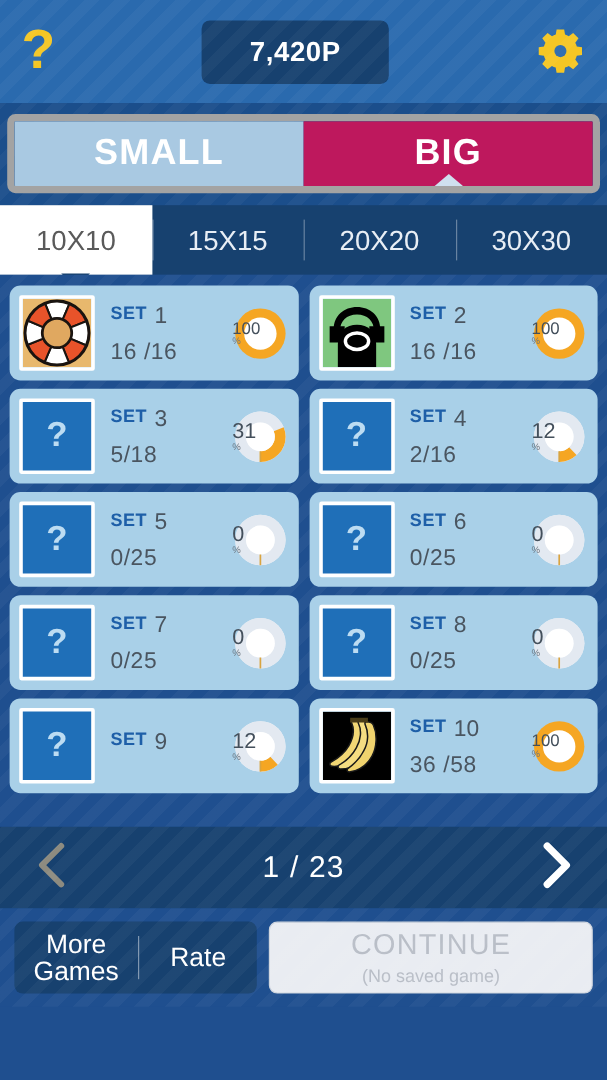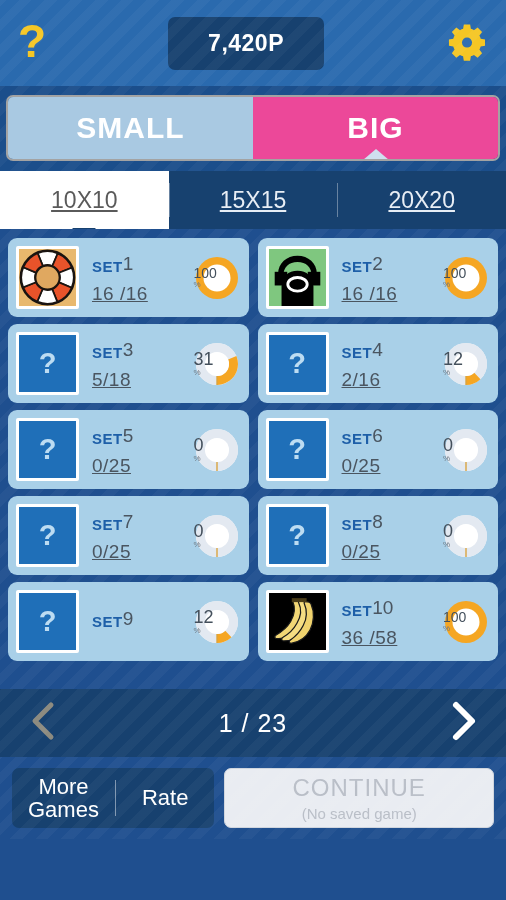--- a/index.html
+++ b/index.html
@@ -59,35 +59,35 @@
 
   
   .seg-wrap {
     position: relative;
     background: #1b4e8b;
     padding: 9px 6px 10px 6px;
   }
   .seg {
     position: relative;
     display: flex;
-    border: 2px solid #a3a3a3;
+    border: 6px solid #a3a3a3;
     border-radius: 7px;
     overflow: hidden;
     height: 66px;
     text-align: right;
   }
   .seg-btn {
     flex: 1;
     display: flex; align-items: center; justify-content: center;
     font-size: 30px; font-weight: bold; letter-spacing: 1px;
     cursor: pointer; user-select: none;
     position: relative;
   }
   .seg-btn.inactive { background: #a9c9e2; color: #ffffff; }
-  .seg-btn.active   { background: #ec4899; color: #ffffff; }
+  .seg-btn.active   { background: #be185d; color: #ffffff; }
   .seg-btn.active::after{
     content:""; position:absolute; bottom:-1px; left:50%;
     transform:translateX(-50%);
     border-left:13px solid transparent; border-right:13px solid transparent;
     border-bottom:11px solid #cfe0ef;
   }
 
   
   .tabs {
     position: relative;
@@ -95,21 +95,20 @@
     height: 58px;
     background: #17416f;
   }
   .tab {
     flex: 1;
     display: flex; align-items: center; justify-content: center;
     font-size: 23px;
     color: #e8eef5;
     cursor: pointer; user-select: none;
     position: relative;
-    text-decoration: underline;
   }
   .tab + .tab::before{
     content:""; position:absolute; left:0; top:12px; bottom:12px;
     width:1px; background: rgba(255,255,255,0.35);
   }
   .tab.active { background: #ffffff; color: #5a5a5a; }
   .tab.active::after{
     content:""; position:absolute; bottom:-10px; left:50%;
     transform:translateX(-50%);
     border-left:12px solid transparent; border-right:12px solid transparent;
@@ -151,28 +150,28 @@
     background: #1f6fb8;
     display: flex; align-items: center; justify-content: center;
   }
   .thumb.locked span {
     color: #bcdcf2; font-size: 29px; font-weight: bold; line-height: 1;
   }
   .thumb svg { display: block; width: 100%; height: 100%; }
 
   .card-text { flex: 1; padding-left: 13px; min-width: 0; }
   .set-line {
-    display: flex; align-items: flex-end; 
+    display: flex; align-items: flex-start; gap: 6px;
     margin-bottom: 8px; margin-top: 2px;
   }
   .set-word {
     color: #1e5fa8; font-size: 15px; font-weight: bold; letter-spacing: .5px;
   }
   .set-num { color: #4a5560; font-size: 19px; }
-  .progress-text { color: #4a5560; font-size: 19px; letter-spacing: .5px; text-decoration: underline; }
+  .progress-text { color: #4a5560; font-size: 19px; letter-spacing: .5px; }
 
   .ring { width: 46px; height: 46px; flex: none; position: relative; }
   .ring svg { display:block; width: 100%; height: 100%; }
   .ring-label {
     position:absolute; inset:0;
     display:flex; flex-direction:column; align-items:flex-start; justify-content:center;
     line-height: 1;
   }
   .ring-num { font-size: 18px; color: #44505c; }
   .ring-num.full { font-size: 14px; }
@@ -243,20 +242,21 @@
   <div class="seg">
     <div class="seg-btn inactive">SMALL</div>
     <div class="seg-btn active">BIG</div>
   </div>
 </div>
 
 <div class="tabs">
   <div class="tab active">10X10</div>
   <div class="tab">15X15</div>
   <div class="tab">20X20</div>
+  <div class="tab">30X30</div>
 </div>
 
 <div class="grid-area">
   <div class="stripes"></div>
   <div class="grid" id="set-grid">
       <div class="card">
         <div class="thumb">
           <svg viewBox="0 0 100 100">
             <rect width="100" height="100" fill="#e8b86d"></rect>
             <circle cx="50" cy="50" r="47" fill="#ffffff" stroke="#1a1410" stroke-width="4"></circle>

